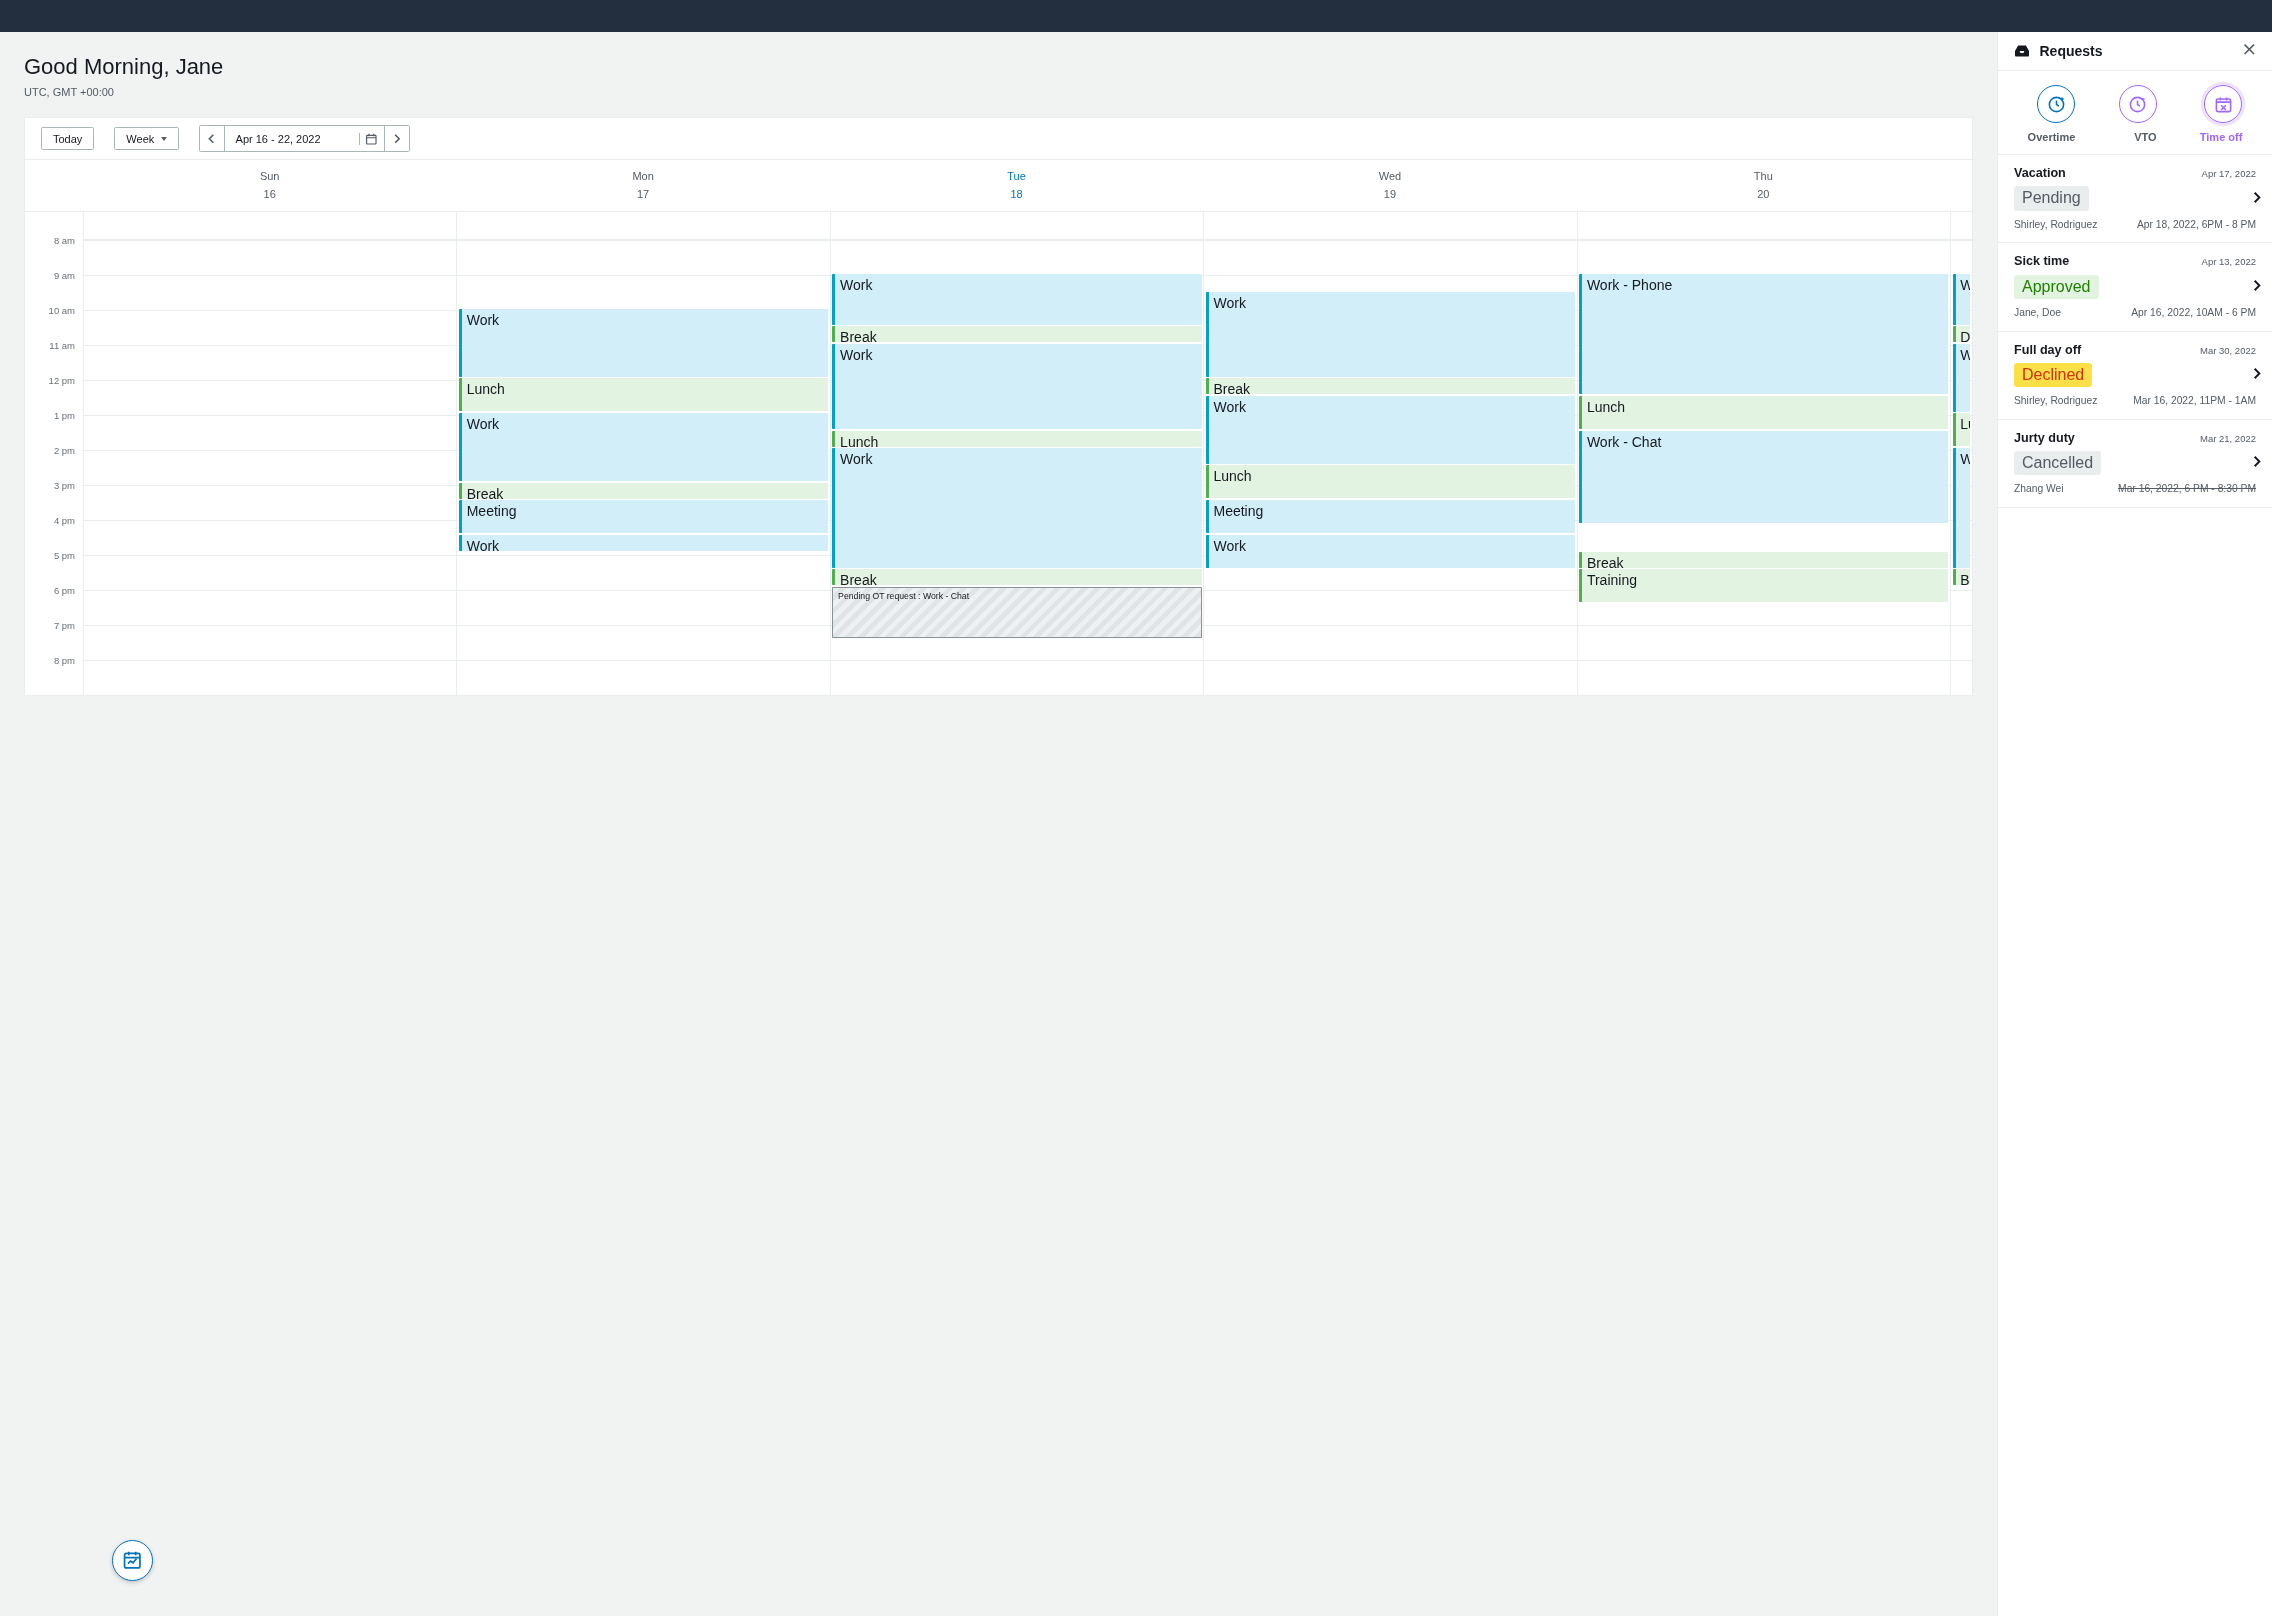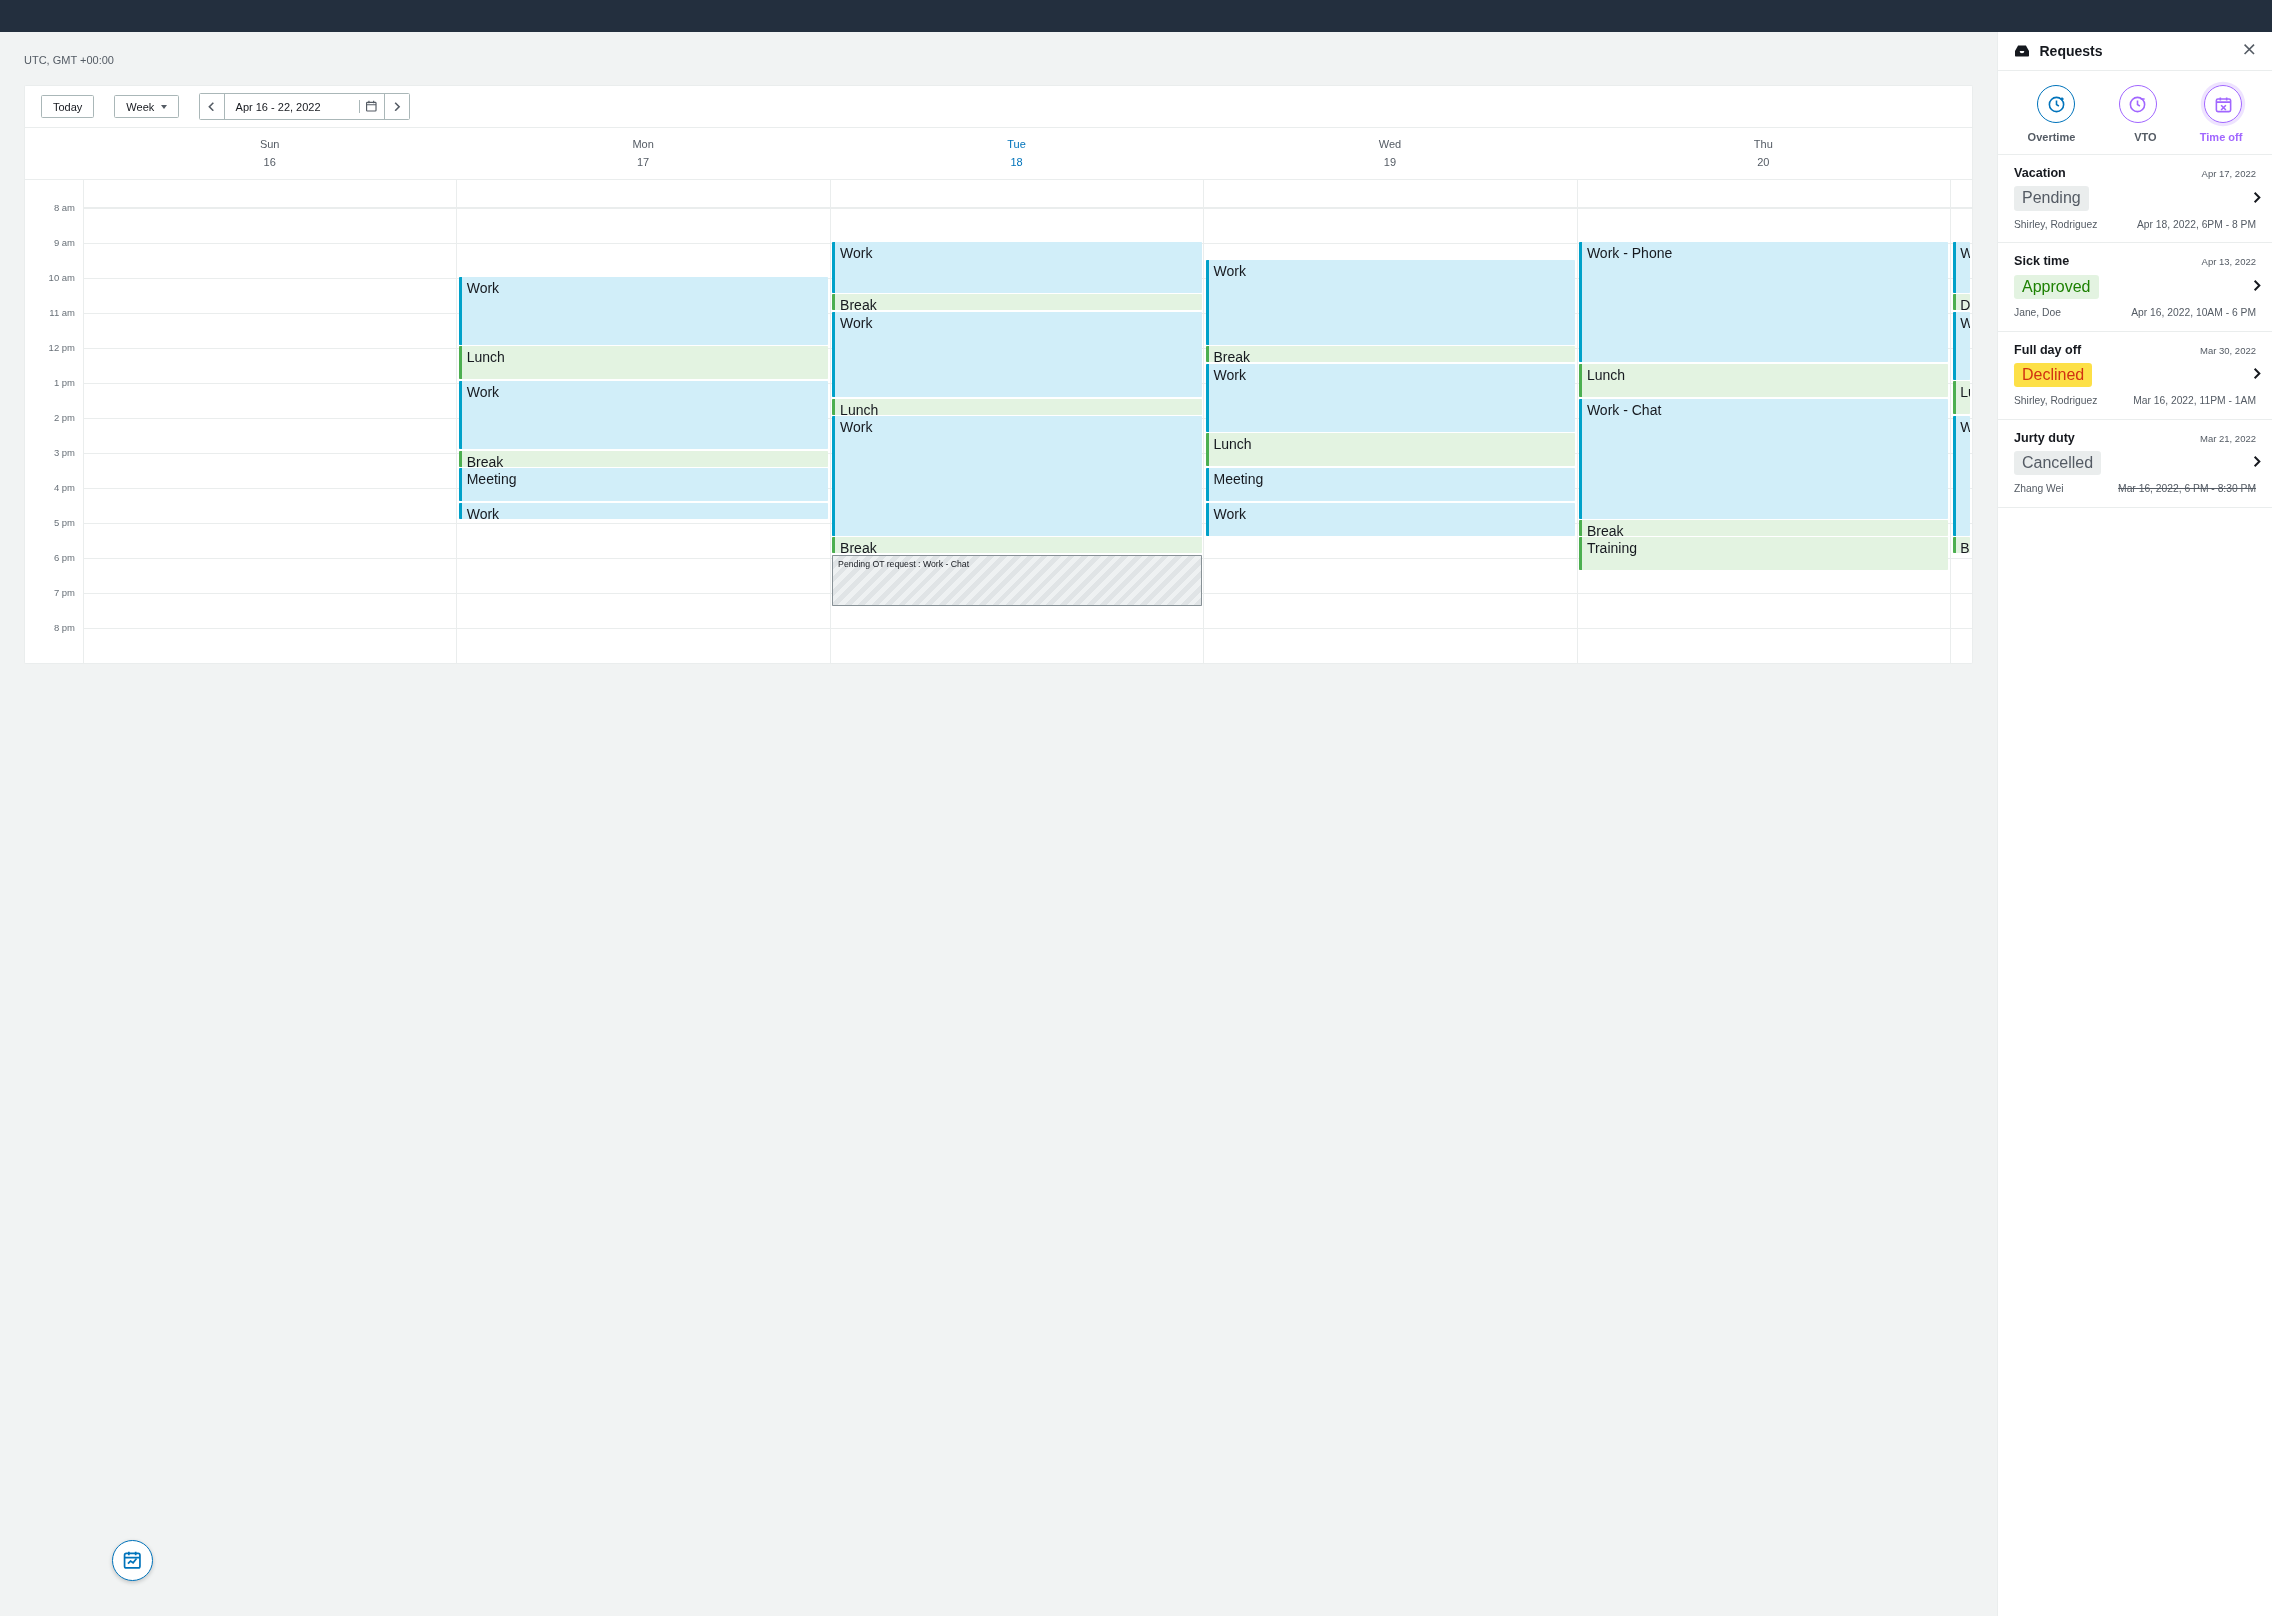--- a/index.html
+++ b/index.html
@@ -77,20 +77,21 @@
   .req-chev svg { width: 8px; height: 11px; stroke: #16191f; stroke-width: 2.5; fill: none; }
   .strike { text-decoration: line-through; }
 </style>
 </head>
 <body>
 
 <div class="topbar"></div>
 
 <div class="page">
   <div class="main">
+    <h1 class="greeting">Good Morning, Jane</h1>
     <div class="tz">UTC, GMT +00:00</div>
 
     <div class="calendar-card">
       <div class="toolbar">
         <button class="btn">Today</button>
         <button class="btn btn-dropdown">
           <span>Week</span>
           <span class="chevron-down"></span>
         </button>
         <div class="nav-group">
@@ -252,21 +253,21 @@
               <div class="hour-line"></div>
               <div class="hour-line"></div>
               <div class="hour-line"></div>
               <div class="hour-line"></div>
               <div class="hour-line"></div>
               <div class="hour-line"></div>
               <div class="hour-line"></div>
               <div class="hour-line"></div>
               <div class="event work" style="top: 62px; height: 120px;">Work - Phone</div>
               <div class="event break" style="top: 184px; height: 33px;">Lunch</div>
-              <div class="event work" style="top: 219px; height: 120px;">Work - Chat</div>
+              <div class="event work" style="top: 219px; height: 92px;">Work - Chat</div>
               <div class="event break" style="top: 340px; height: 16px;">Break</div>
               <div class="event break" style="top: 357px; height: 33px;">Training</div>
             </div>
             <div class="day-col" style="flex: 0 0 22px;">
               <div class="allday-row"></div>
               <div class="hour-line"></div>
               <div class="hour-line"></div>
               <div class="hour-line"></div>
               <div class="hour-line"></div>
               <div class="hour-line"></div>

